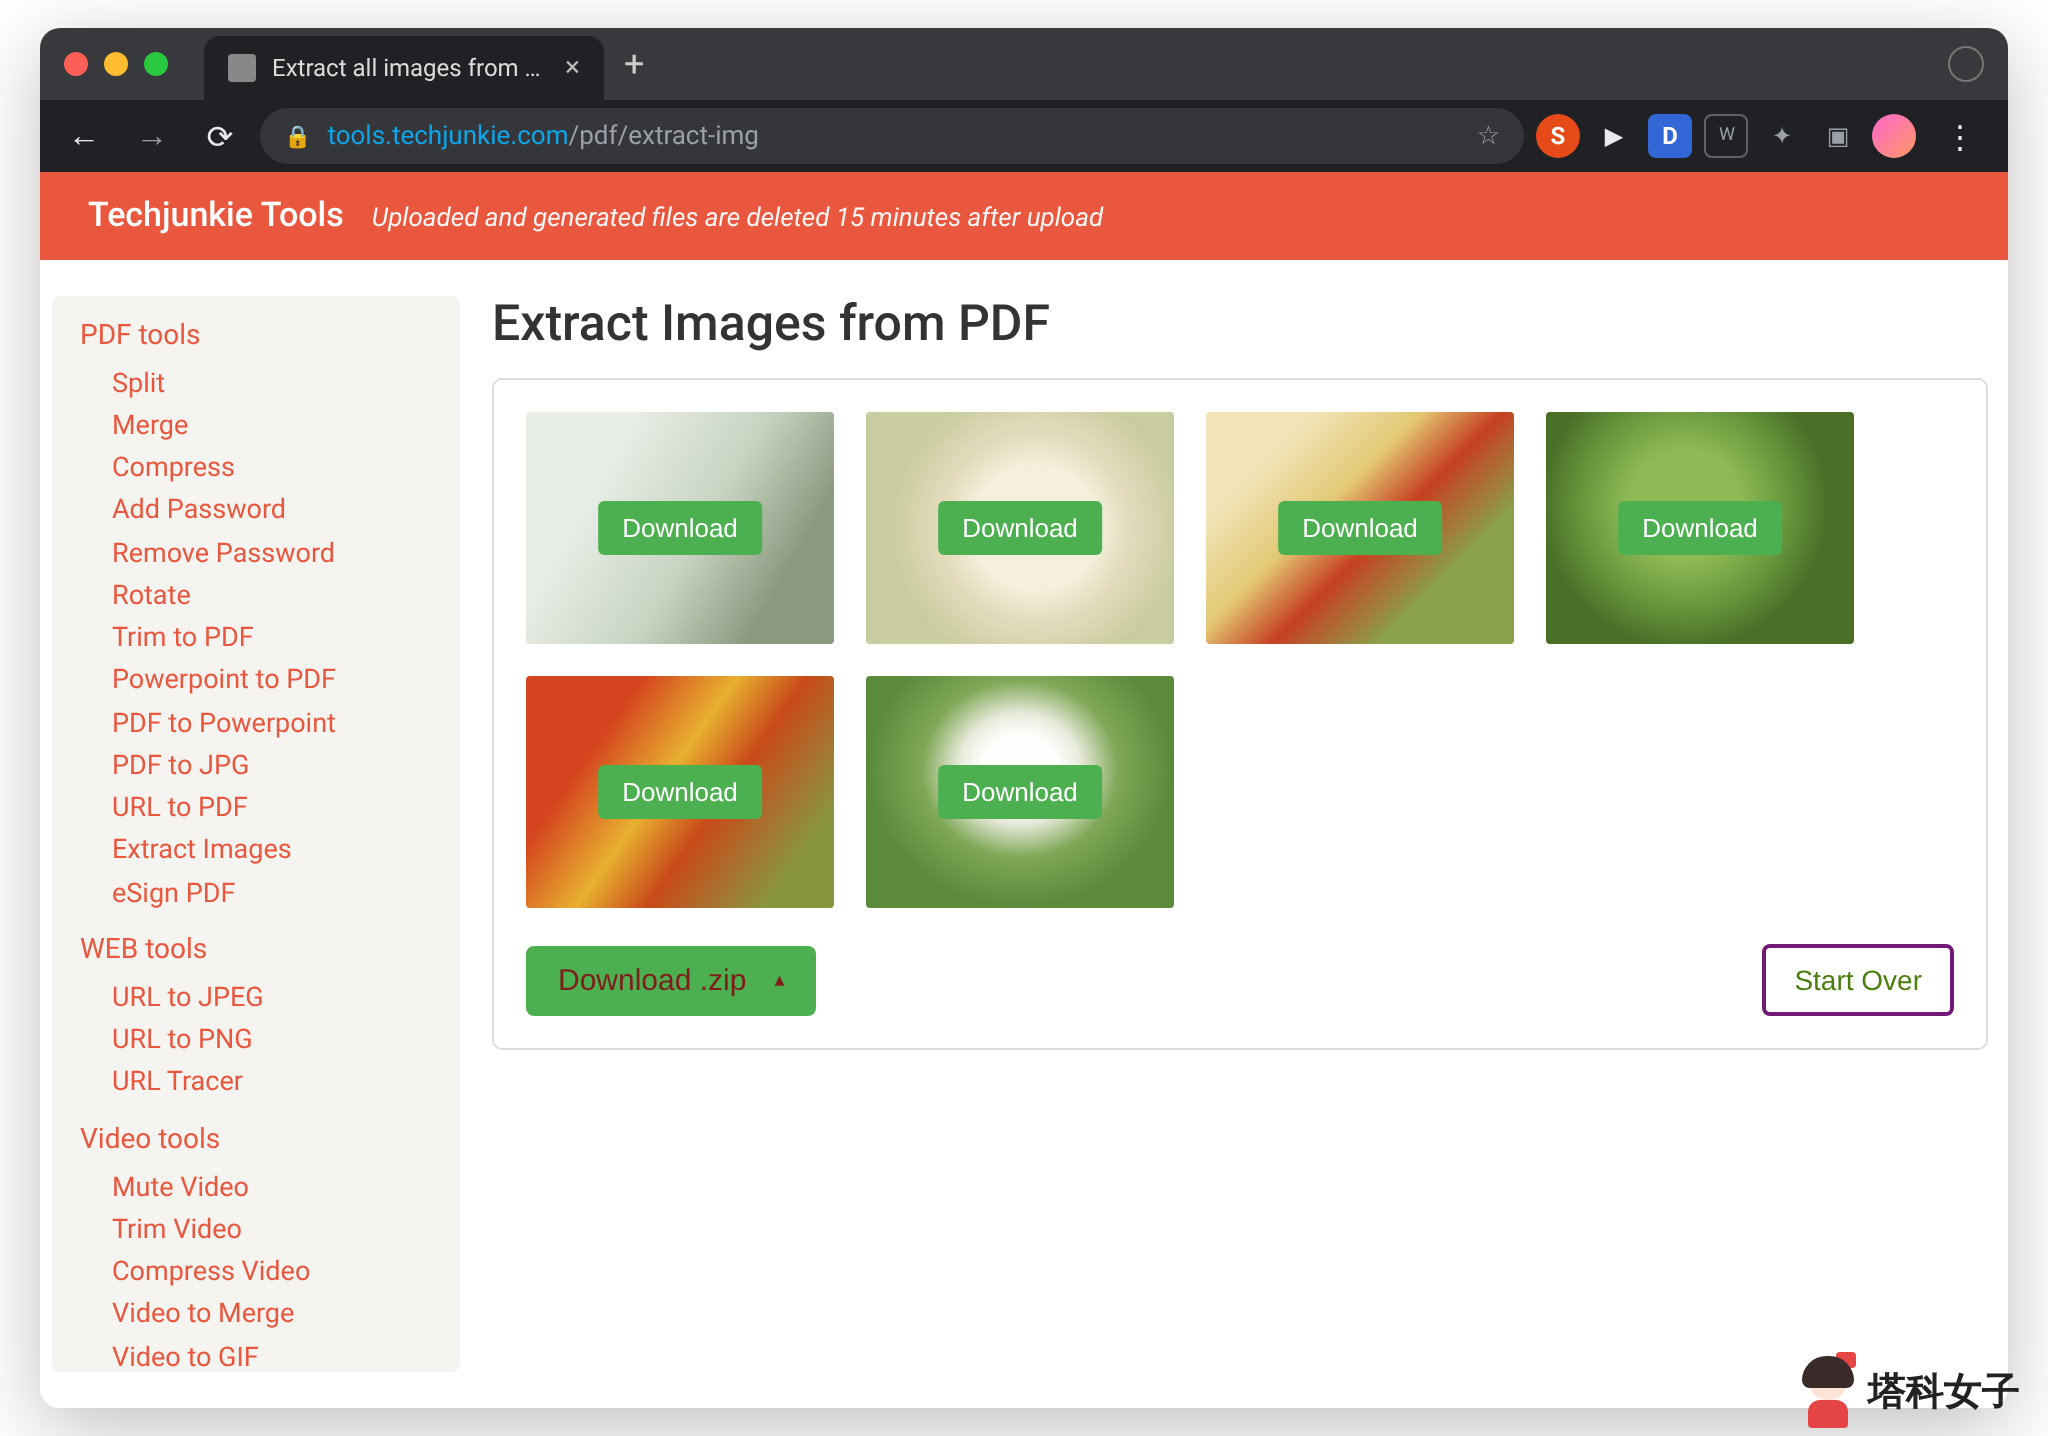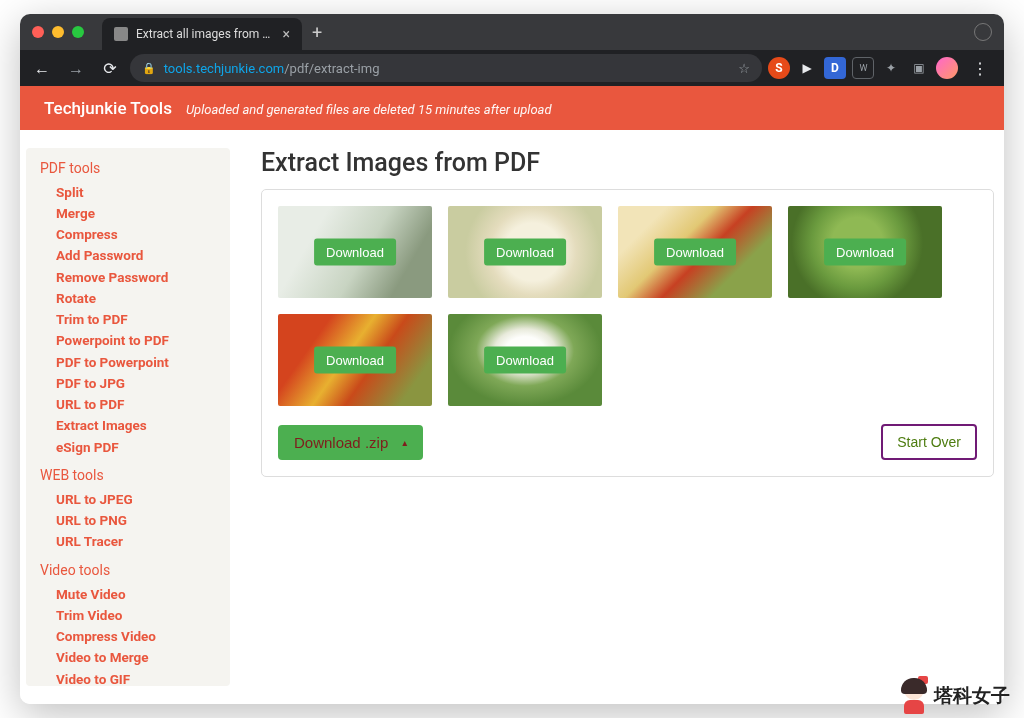--- a/index.html
+++ b/index.html
@@ -37,32 +37,32 @@
 .ext.cast { color: #9aa0a6; }
 .avatar { width: 22px; height: 22px; border-radius: 50%; background: linear-gradient(135deg,#f6c,#f96); }
 .kebab { color: #e8eaed; font-size: 16px; padding: 0 8px; }
 
 
 .page { flex: 1; background: #fff; overflow: hidden; position: relative; }
 .topbar { background: #E9573E; color: #fff; padding: 12px 24px; display: flex; align-items: baseline; gap: 14px; }
 .brand { font-size: 17px; font-weight: 500; }
 .notice { font-size: 13px; font-style: italic; opacity: 0.95; }
 
-.content { display: flex; padding: 18px 10px 18px 6px; gap: 31px; height: calc(100% - 44px); }
+.content { display: flex; padding: 18px 10px 18px 6px; gap: 16px; height: calc(100% - 44px); }
 .sidebar { width: 204px; background: #f5f4f0; border-radius: 4px; padding: 10px 12px 10px 14px; font-size: 13.5px; line-height: 1.5; overflow: hidden; }
 .cat { color: #E9573E; margin-top: 8px; margin-bottom: 2px; font-size: 14px; }
 .cat:first-child { margin-top: 0; }
 .items { list-style: none; padding-left: 16px; }
-.items li { color: #E9573E; padding: 0.5px 0; cursor: pointer; font-weight: bold; }
+.items li { color: #E9573E; padding: 0.5px 0; cursor: pointer; }
 
 .main { flex: 1; }
 .h1 { font-size: 25px; font-weight: 500; color: #333; margin-bottom: 12px; }
 .card { border: 1px solid #ddd; border-radius: 5px; padding: 16px; }
 .grid { display: flex; flex-wrap: wrap; gap: 16px; }
-.thumb { position: relative; width: 154px; height: 92px; border-radius: 2px; overflow: hidden; }
+.thumb { position: relative; width: 154px; height: 116px; border-radius: 2px; overflow: hidden; }
 .dl-btn { position: absolute; top: 50%; left: 50%; transform: translate(-50%,-50%); background: #4CAF50; color: #fff; border: none; padding: 6px 12px; font-size: 13px; border-radius: 3px; cursor: pointer; }
 .footer-row { display: flex; align-items: center; margin-top: 18px; }
 .zip-btn { background: #4CAF50; color: #7f1d1d; border: none; padding: 9px 16px; font-size: 15px; border-radius: 4px; cursor: pointer; display: flex; align-items: center; gap: 14px; }
 .caret { font-size: 10px; }
 .startover { margin-left: auto; background: #fff; border: 2px solid #701a75; color: #4d7c0f; padding: 8px 14px; font-size: 14px; border-radius: 4px; cursor: pointer; }
 
 
 .t1 { background: linear-gradient(120deg,#e8ede6 25%,#c8d4c2 55%,#8a9a7f 80%),linear-gradient(#fff,#ddd); }
 .t2 { background: radial-gradient(circle at 55% 50%,#f5f0dd 30%,#e4dcbd 45%,#c9cca0 70%),linear-gradient(#aab893,#889968); }
 .t3 { background: linear-gradient(135deg,#f2e4b8 20%,#e2c874 40%,#c74022 55%,#8aa24a 75%); background-blend-mode: normal;}

